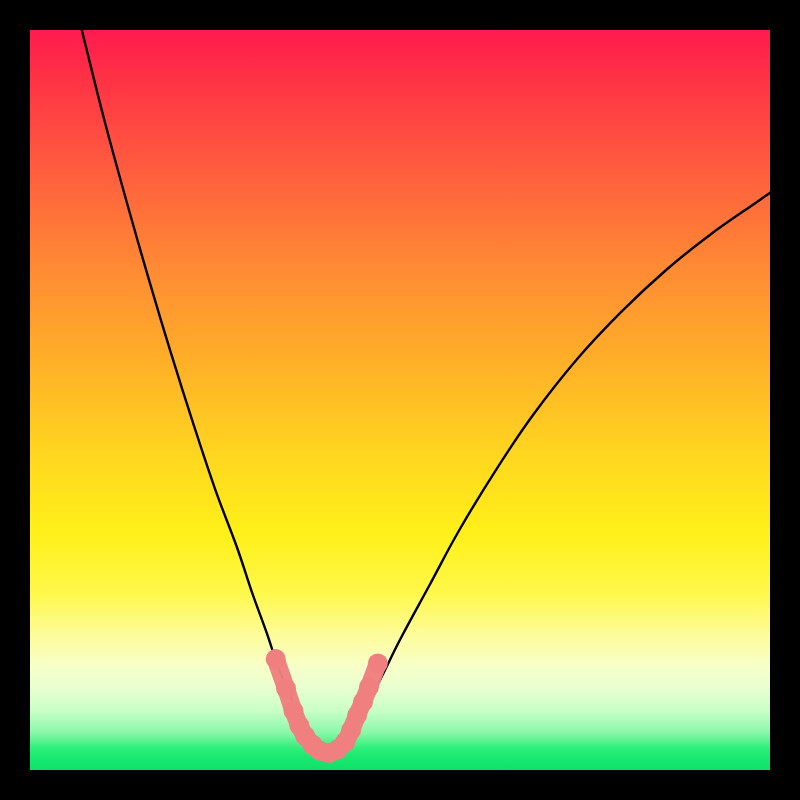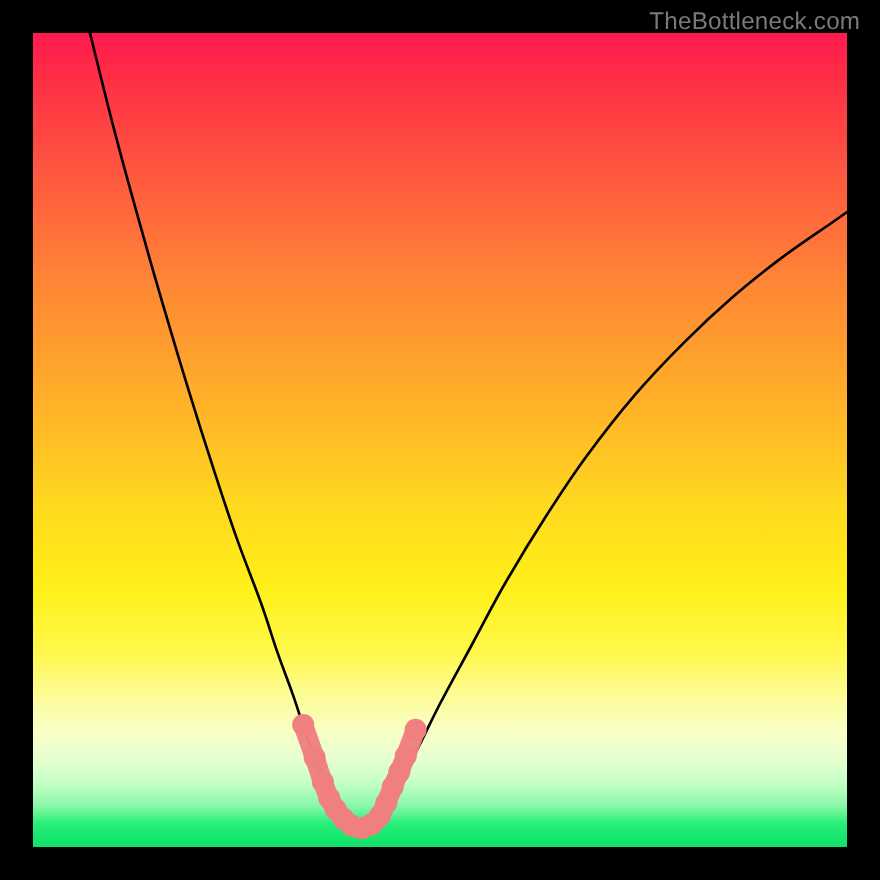--- a/index.html
+++ b/index.html
@@ -58,21 +58,20 @@
     left: 0;
     top: 0;
     width: 740px;
     height: 740px;
   }
 </style>
 </head>
 <body>
 
 <div class="frame">
-  <div class="watermark">TheBottleneck.com</div>
   <div class="plot-area">
     <svg class="curves" viewBox="0 0 740 740">
       <g id="series-group">
           <path d="M 51.80 0.00 C 55.80 15.98, 66.01 58.16, 74.00 88.80 C 81.99 119.44, 88.21 141.56, 96.20 170.20 C 104.19 198.84, 110.41 220.59, 118.40 247.90 C 126.39 275.21, 132.61 295.93, 140.60 321.90 C 148.59 347.87, 154.81 367.56, 162.80 392.20 C 170.79 416.84, 177.01 436.16, 185.00 458.80 C 192.99 481.44, 200.54 499.35, 207.20 518.00 C 213.86 536.65, 216.67 547.08, 222.00 562.40 C 227.33 577.72, 232.14 589.78, 236.80 603.10 C 241.46 616.42, 243.90 625.61, 247.90 636.40 C 251.90 647.19, 255.67 655.05, 259.00 663.04 C 262.33 671.03, 263.74 674.94, 266.40 680.80 C 269.06 686.66, 271.14 690.80, 273.80 695.60 C 276.46 700.40, 278.54 703.71, 281.20 707.44 C 283.86 711.17, 285.94 713.39, 288.60 716.32 C 291.26 719.25, 294.67 722.39, 296.00 723.72" fill="none" stroke="#000000" stroke-width="2.4" stroke-linecap="round"></path>
           <path d="M 296.00 723.72 C 298.66 721.86, 305.47 718.95, 310.80 713.36 C 316.13 707.77, 318.94 703.30, 325.60 692.64 C 332.26 681.98, 339.81 669.08, 347.80 654.16 C 355.79 639.24, 360.68 627.61, 370.00 609.76 C 379.32 591.91, 388.94 574.71, 399.60 555.00 C 410.26 535.29, 417.21 521.02, 429.20 500.24 C 441.19 479.46, 452.88 460.34, 466.20 439.56 C 479.52 418.78, 488.55 404.78, 503.20 384.80 C 517.85 364.82, 531.62 347.21, 547.60 328.56 C 563.58 309.91, 576.02 297.18, 592.00 281.20 C 607.98 265.22, 620.42 253.61, 636.40 239.76 C 652.38 225.91, 664.82 216.23, 680.80 204.24 C 696.78 192.25, 714.54 180.62, 725.20 173.16 C 735.86 165.70, 737.34 164.66, 740.00 162.80" fill="none" stroke="#000000" stroke-width="2.4" stroke-linecap="round"></path>
         </g>
       <g id="marker-group">
           <path d="M 245.68 629.00 C 247.54 634.33, 252.84 649.28, 256.04 658.60 C 259.24 667.92, 261.04 674.14, 263.44 680.80 C 265.84 687.46, 267.23 691.07, 269.36 695.60 C 271.49 700.13, 272.88 702.50, 275.28 705.96 C 277.68 709.42, 280.02 712.18, 282.68 714.84 C 285.34 717.50, 287.15 719.29, 290.08 720.76 C 293.01 722.23, 295.76 723.25, 298.96 722.98 C 302.16 722.71, 304.91 721.28, 307.84 719.28 C 310.77 717.28, 312.84 715.34, 315.24 711.88 C 317.64 708.42, 319.03 704.84, 321.16 700.04 C 323.29 695.24, 324.95 690.30, 327.08 685.24 C 329.21 680.18, 330.87 676.98, 333.00 671.92 C 335.13 666.86, 336.26 664.05, 338.92 657.12 C 341.58 650.19, 346.20 637.70, 347.80 633.44" fill="none" stroke="#f08080" stroke-width="18" stroke-linecap="round" stroke-linejoin="round" opacity="0.97"></path>
           <circle cx="245.68" cy="629.00" r="10" fill="#f08080" stroke="#e06a6a" stroke-width="0"></circle>
           <circle cx="256.04" cy="658.60" r="10" fill="#f08080" stroke="#e06a6a" stroke-width="0"></circle>

